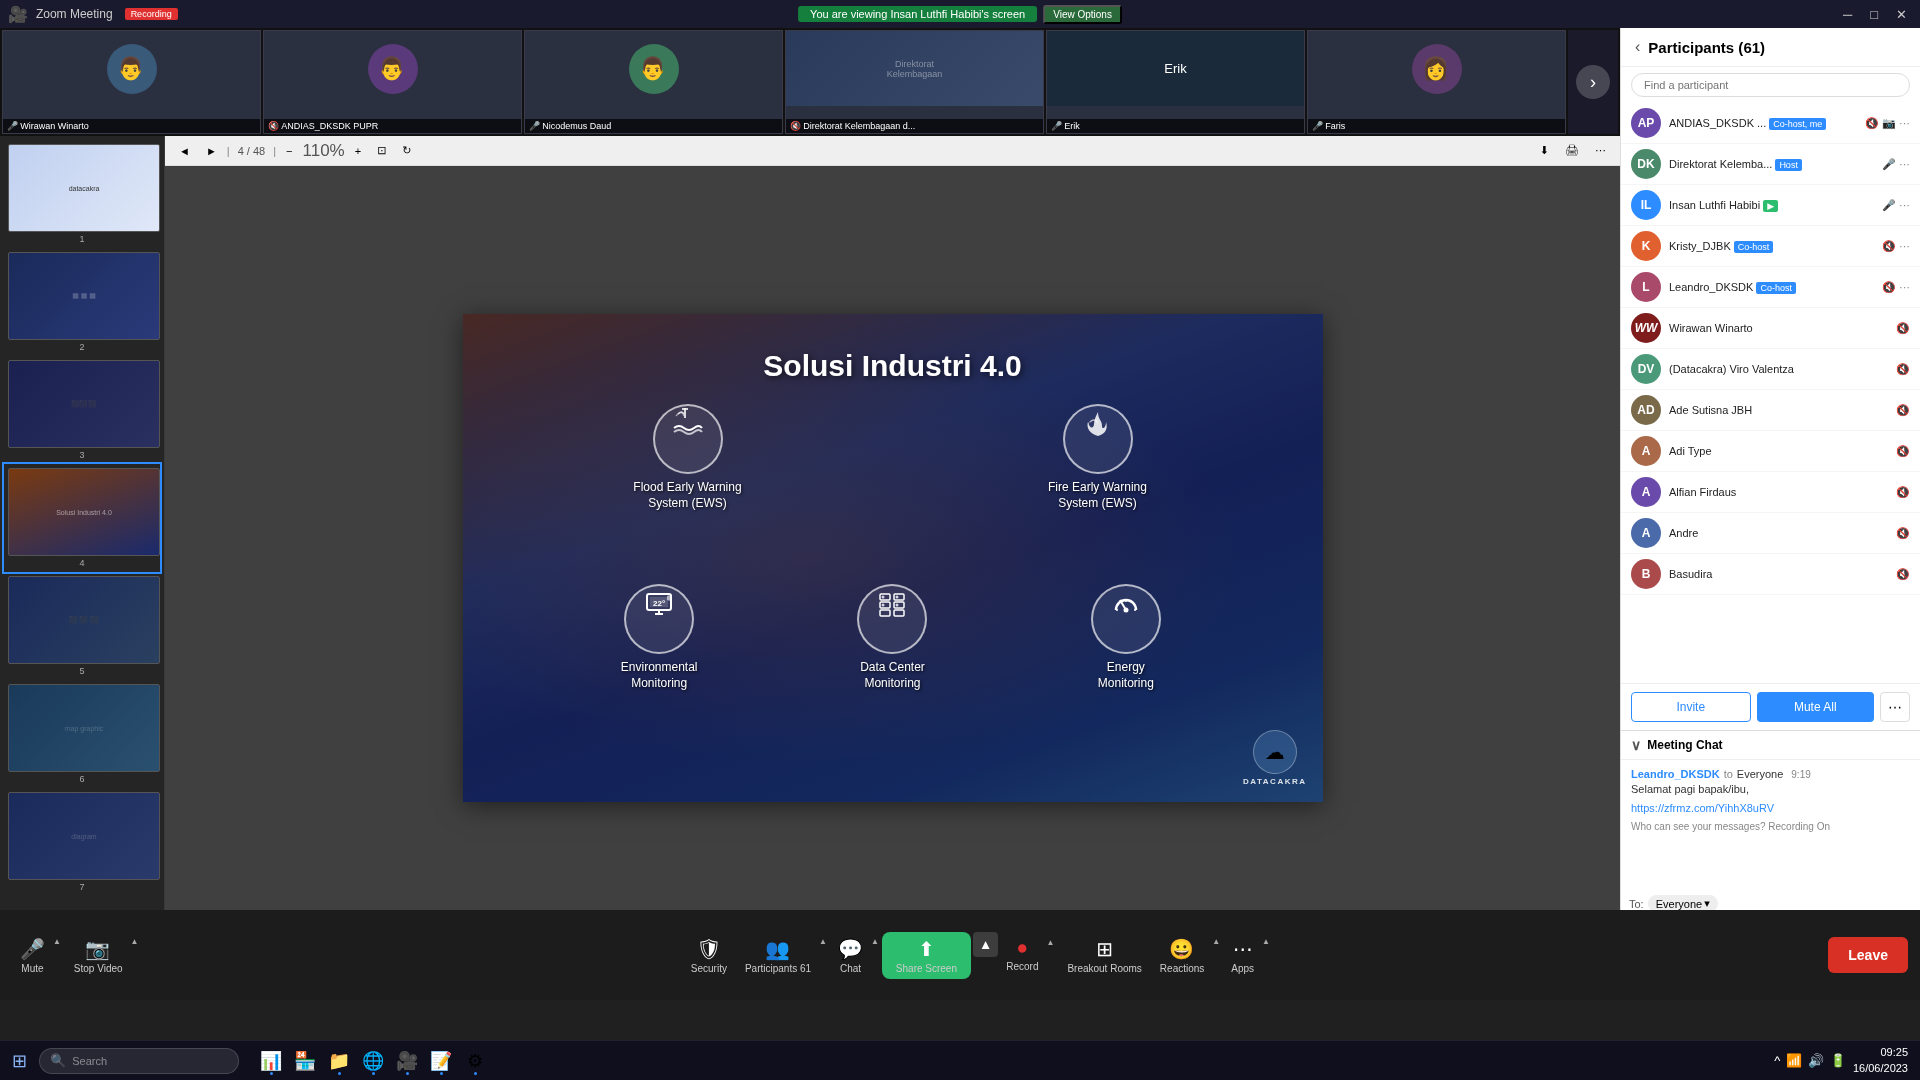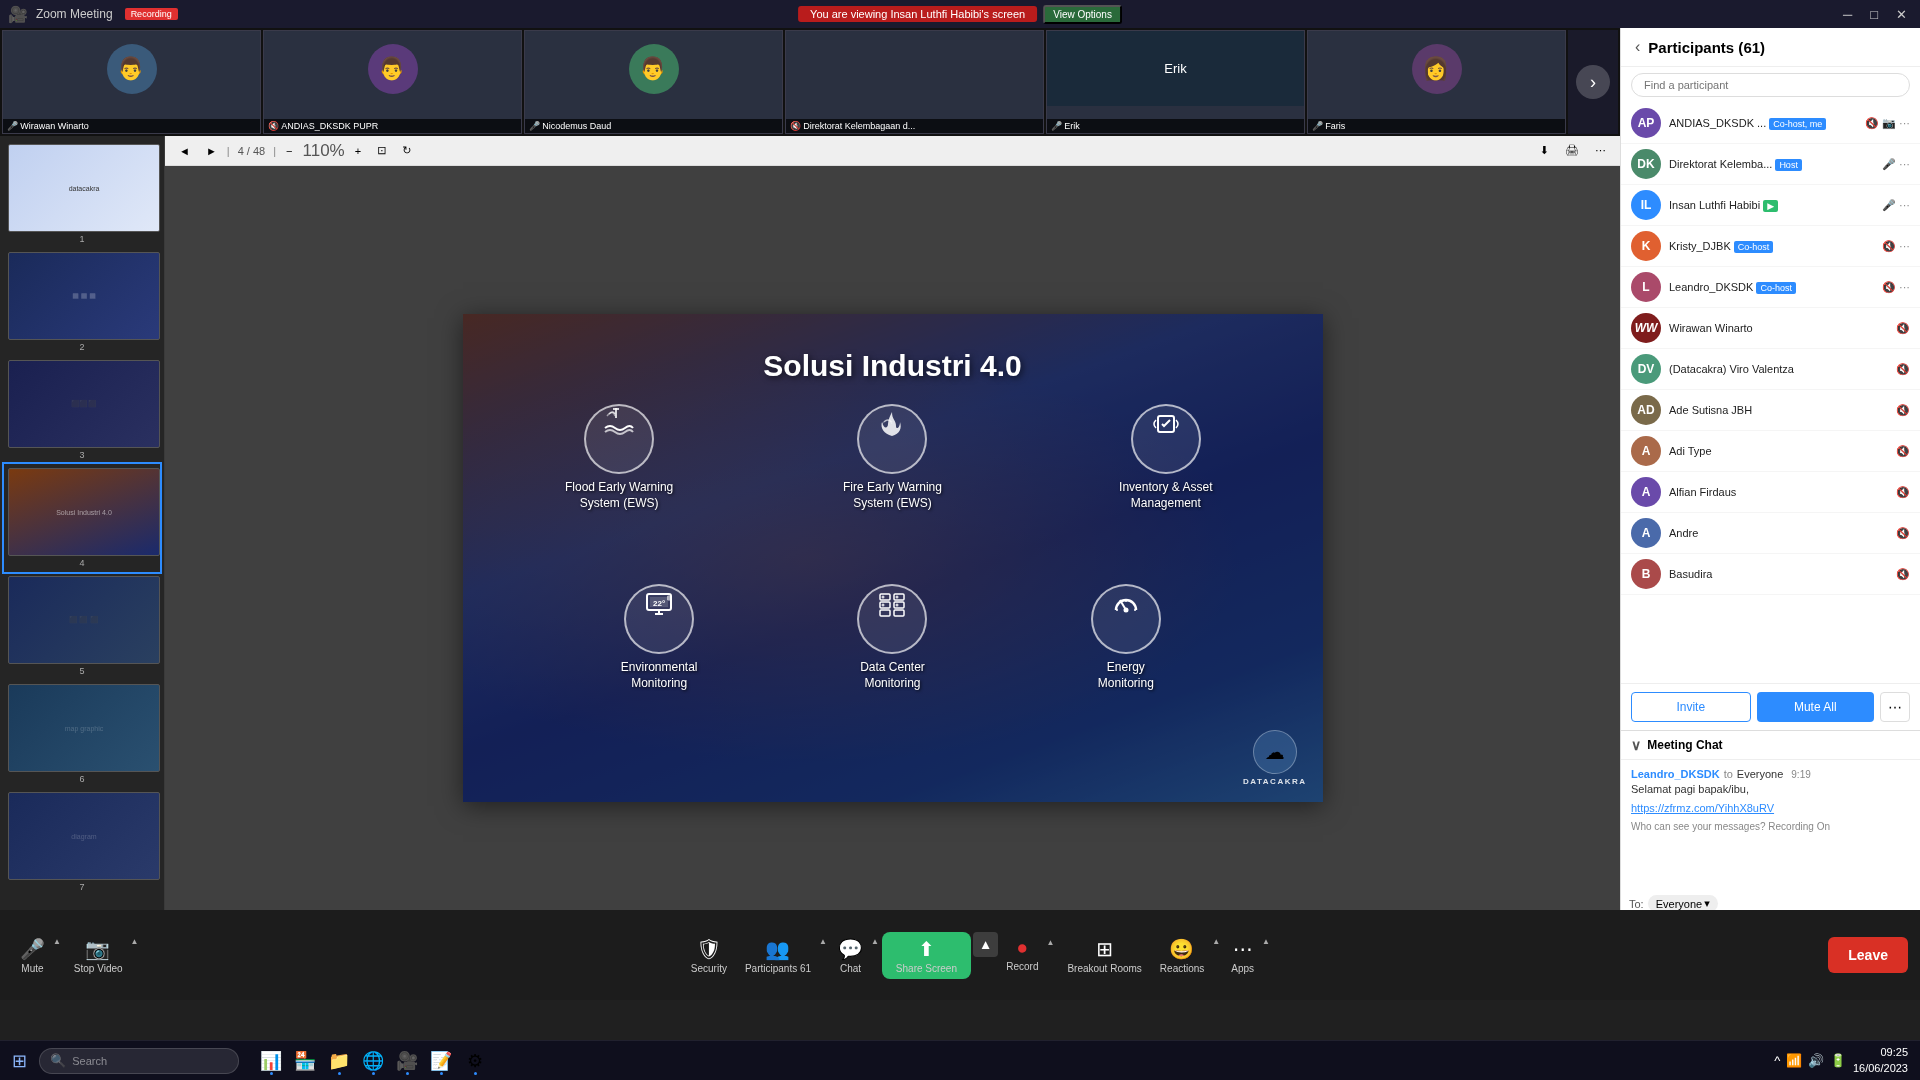--- a/index.html
+++ b/index.html
@@ -21,21 +21,21 @@
     }
     #inner-title-bar {
       position: absolute; top: 0; left: 0; right: 0; height: 28px;
       background: #1a1a2e; display: flex; align-items: center; justify-content: space-between; padding: 0 8px;
     }
     #inner-title-left { color: #ccc; font-size: 12px; display: flex; align-items: center; gap: 8px; }
     #inner-title-center {
       position: absolute; left: 50%; transform: translateX(-50%);
       display: flex; align-items: center; gap: 6px;
     }
-    #banner-green { background: #b91c1c; color: white; font-size: 11px; padding: 2px 12px; border-radius: 3px; }
+    #banner-green { background: #15803d; color: white; font-size: 11px; padding: 2px 12px; border-radius: 3px; }
     #view-opts-btn { background: #2a6a3a; color: white; font-size: 10px; padding: 2px 8px; border-radius: 3px; cursor: pointer; }
     #inner-title-right { display: flex; gap: 8px; }
     .title-ctrl { background: none; border: none; color: #ccc; font-size: 13px; cursor: pointer; padding: 0 5px; }
 
     
     #video-row {
       position: absolute; top: 28px; left: 0; right: 300px; height: 108px;
       background: #111; display: flex; gap: 2px; padding: 2px; overflow: hidden;
     }
     .vt { flex: 1; background: #2a3040; position: relative; overflow: hidden; border: 1px solid #3a3a4a; cursor: pointer; }
@@ -129,21 +129,21 @@
     
     .chat-sect { border-top: 1px solid #ddd; display: flex; flex-direction: column; height: 220px; }
     .chat-hdr { padding: 6px 10px; font-size: 12px; font-weight: 600; border-bottom: 1px solid #eee; display: flex; align-items: center; }
     .chat-hdr-arrow { margin-right: 6px; cursor: pointer; font-size: 14px; color: #555; }
     .chat-body { flex: 1; overflow-y: auto; padding: 8px 10px; font-size: 11px; }
     .cm-sender-row { display: flex; align-items: center; gap: 4px; margin-bottom: 2px; }
     .cm-sender { color: #2d8cff; font-weight: 600; }
     .cm-to { color: #888; }
     .cm-time { color: #888; font-size: 10px; margin-left: 4px; }
     .cm-text { color: #333; line-height: 1.4; margin-bottom: 4px; }
-    .cm-link { color: #2d8cff; text-decoration: underline; cursor: pointer; margin-top: 20px; }
+    .cm-link { color: #2d8cff; cursor: pointer; margin-top: 20px; }
     .cm-note { color: #888; font-size: 10px; }
     .chat-to { padding: 3px 8px; display: flex; align-items: center; gap: 4px; font-size: 11px; color: #555; }
     .chat-to-sel { background: #eee; border: none; border-radius: 10px; padding: 2px 8px; font-size: 11px; cursor: pointer; display: inline-flex; align-items: center; gap: 2px; }
     .chat-inp-row { padding: 5px 8px; border-top: 1px solid #eee; display: flex; gap: 4px; }
     .chat-inp { flex: 1; padding: 5px 10px; border: 1px solid #ddd; border-radius: 14px; font-size: 11px; color: #333; outline: none; }
     .chat-act-btn { background: none; border: none; font-size: 15px; cursor: pointer; color: #666; }
 
     
     #btoolbar {
       position: absolute; bottom: 40px; left: 0; right: 0; height: 90px;
@@ -227,20 +227,23 @@
     <div class="vt">
       <div class="vt-face">
           <div class="vt-person" style="background:#3a7a5a;">👨</div>
         </div>
       <div class="vt-bar">
           <span>🎤</span>
           <span style="font-size:9px;">Nicodemus Daud</span>
         </div>
     </div>
     <div class="vt">
+      <div class="vt-face" style="background:linear-gradient(135deg,#2a3a5a,#3a4a6a);">
+        <div style="color:rgba(255,255,255,0.4);font-size:9px;text-align:center;padding:4px;">Direktorat<br>Kelembagaan</div>
+      </div>
       <div class="vt-bar">
           <span>🔇</span>
           <span style="font-size:9px;">Direktorat Kelembagaan d...</span>
         </div>
     </div>
     <div class="vt">
       <div class="vt-face" style="background:#1a2a3a;">
           <div style="color:white;font-size:13px;">Erik</div>
         </div>
       <div class="vt-bar">
@@ -356,31 +359,20 @@
               <div class="s-icon-circle">
                 <svg width="36" height="36" viewBox="0 0 36 36" fill="none">
                   <path d="M18 30 C10 28 6 22 8 16 C10 24 14 22 14 18 C14 14 16 10 18 6 C18 14 22 14 22 20 C22 24 26 22 26 16 C28 22 26 28 18 30Z" fill="white" opacity="0.85"></path>
 
                   <path d="M10 16 Q14 12 18 16" stroke="white" stroke-width="1.2" fill="none" opacity="0.5"></path>
                   <path d="M8 18 Q14 10 18 18" stroke="white" stroke-width="1.2" fill="none" opacity="0.35"></path>
                 </svg>
               </div>
               <div class="s-icon-label">Fire Early Warning<br>System (EWS)</div>
             </div>
-            <div class="s-icon-item">
-              <div class="s-icon-circle">
-                <svg width="36" height="36" viewBox="0 0 36 36" fill="none">
-                  <rect x="10" y="10" width="16" height="16" rx="2" stroke="white" stroke-width="2" fill="none"></rect>
-                  <path d="M14 18 L16 20 L22 14" stroke="white" stroke-width="2"></path>
-                  <path d="M28 14 Q32 18 28 22" stroke="white" stroke-width="1.5" fill="none"></path>
-                  <path d="M8 14 Q4 18 8 22" stroke="white" stroke-width="1.5" fill="none"></path>
-                </svg>
-              </div>
-              <div class="s-icon-label">Inventory &amp; Asset<br>Management</div>
-            </div>
           </div>
 
           <div class="s-icons-row" id="s-row2">
             <div class="s-icon-item">
               <div class="s-icon-circle">
                 <svg width="36" height="36" viewBox="0 0 36 36" fill="none">
 
                   <rect x="6" y="8" width="24" height="16" rx="2" stroke="white" stroke-width="2" fill="none"></rect>
                   <rect x="9" y="11" width="18" height="10" fill="white" opacity="0.15"></rect>
 

